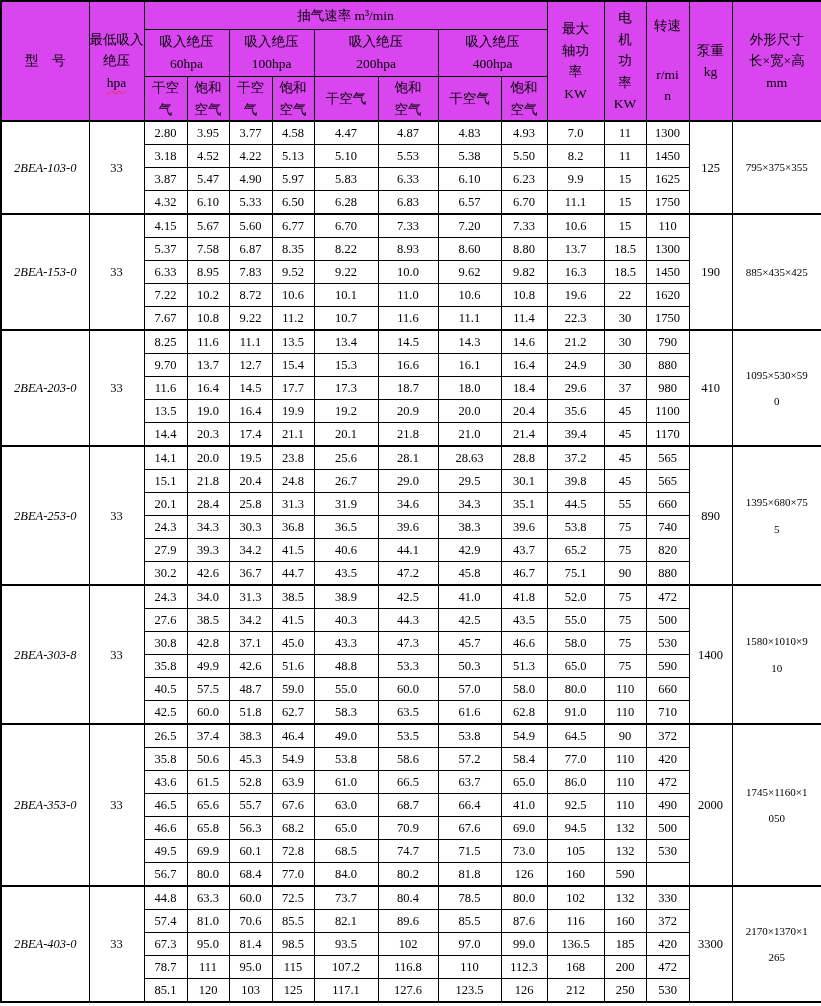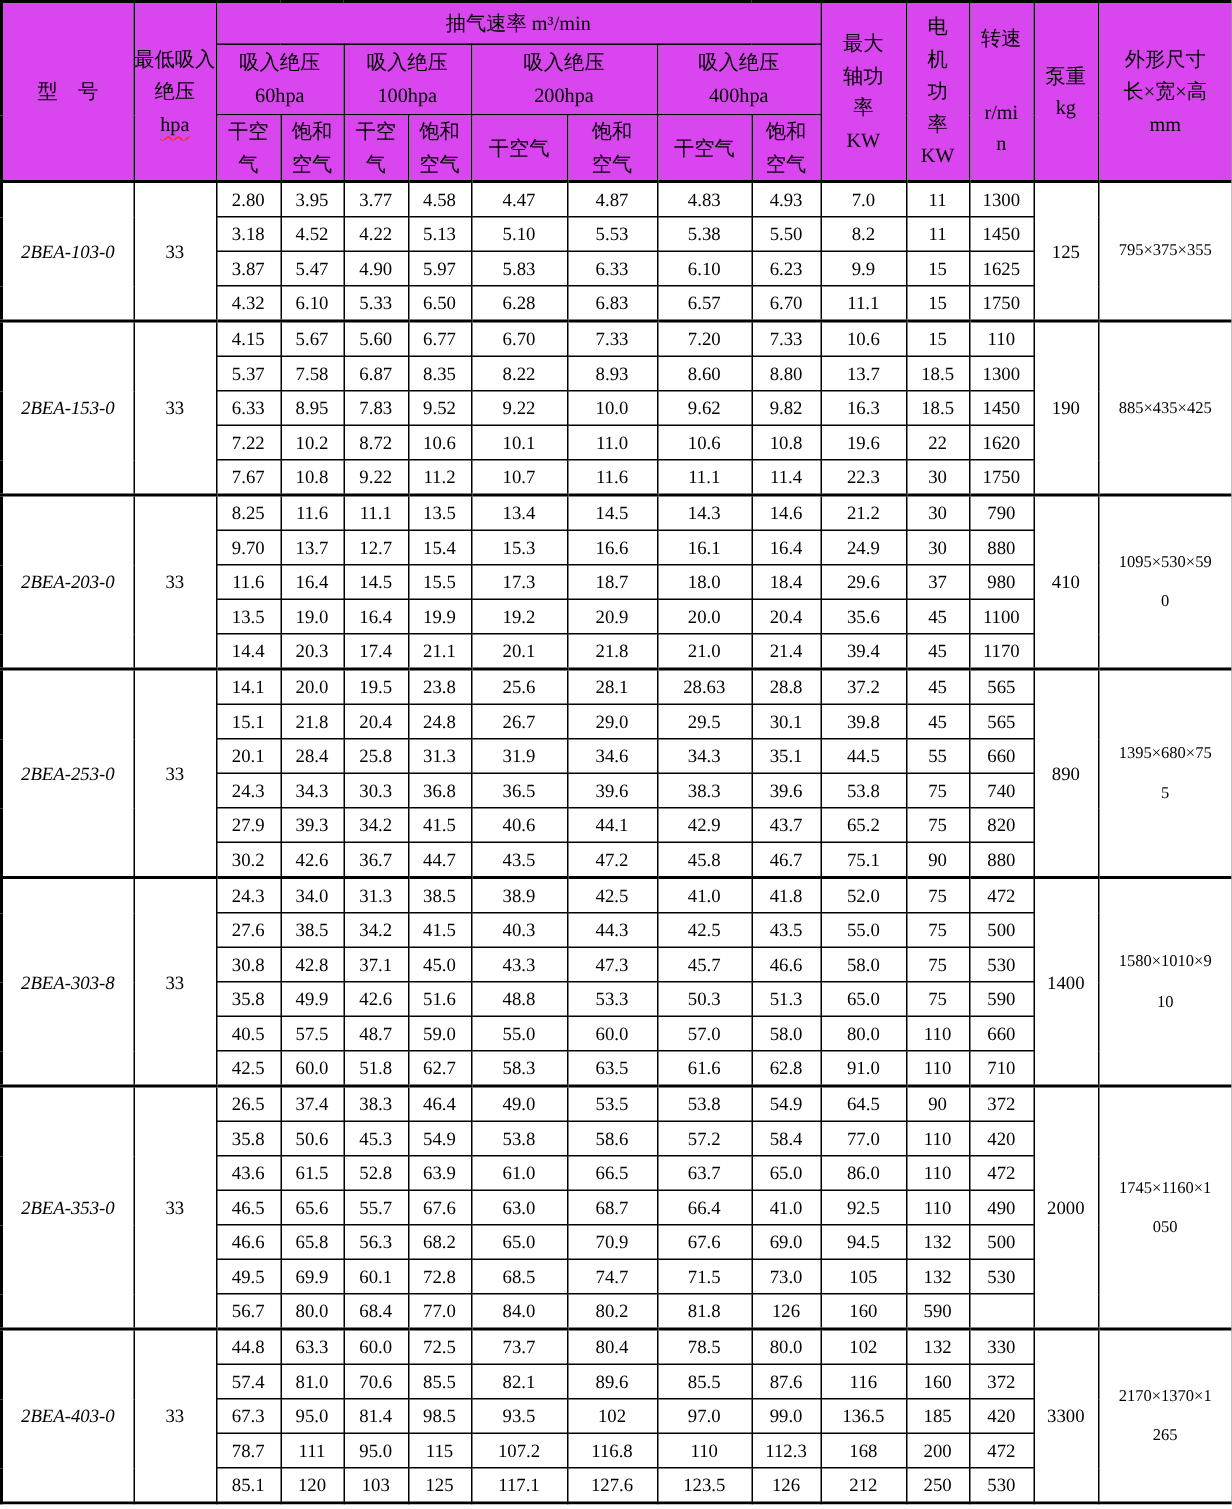--- a/index.html
+++ b/index.html
@@ -288,21 +288,21 @@
         <td data-name="cell-dry-400">16.1</td>
         <td data-name="cell-sat-400">16.4</td>
         <td data-name="cell-shaft-power">24.9</td>
         <td data-name="cell-motor-power">30</td>
         <td data-name="cell-speed">880</td>
       </tr>
       <tr data-name="table-row">
         <td data-name="cell-dry-60">11.6</td>
         <td data-name="cell-sat-60">16.4</td>
         <td data-name="cell-dry-100">14.5</td>
-        <td data-name="cell-sat-100">15.5</td>
+        <td data-name="cell-sat-100">17.7</td>
         <td data-name="cell-dry-200">17.3</td>
         <td data-name="cell-sat-200">18.7</td>
         <td data-name="cell-dry-400">18.0</td>
         <td data-name="cell-sat-400">18.4</td>
         <td data-name="cell-shaft-power">29.6</td>
         <td data-name="cell-motor-power">37</td>
         <td data-name="cell-speed">980</td>
       </tr>
       <tr data-name="table-row">
         <td data-name="cell-dry-60">13.5</td>

